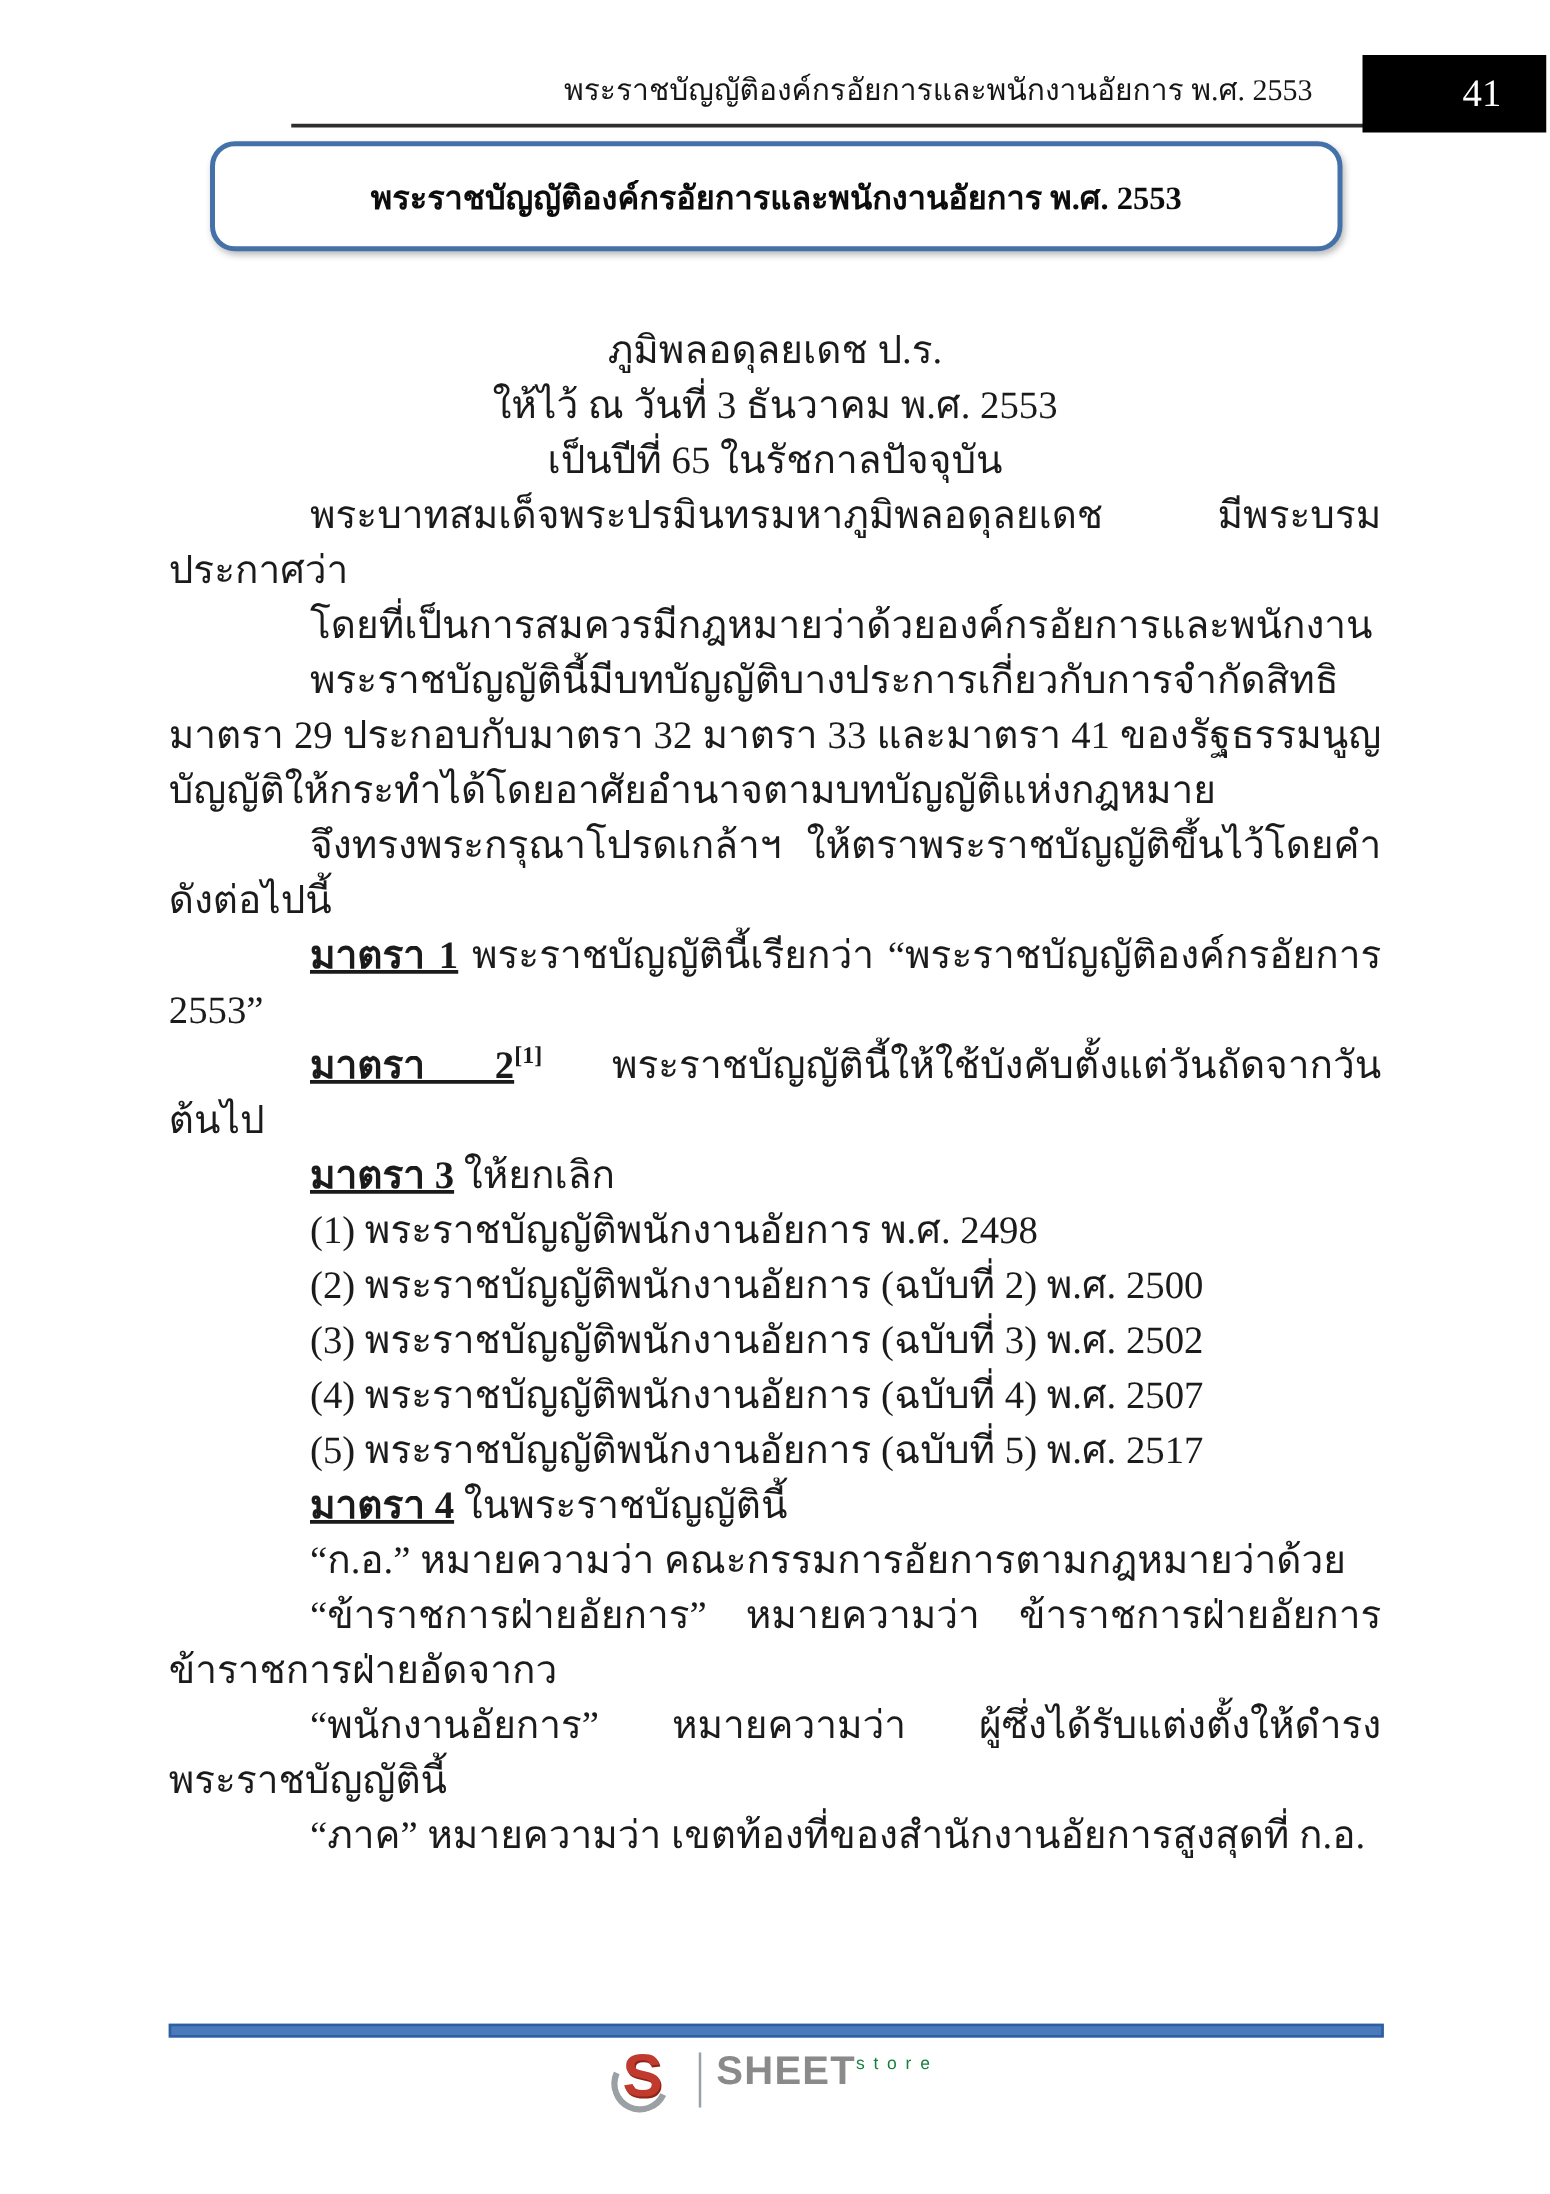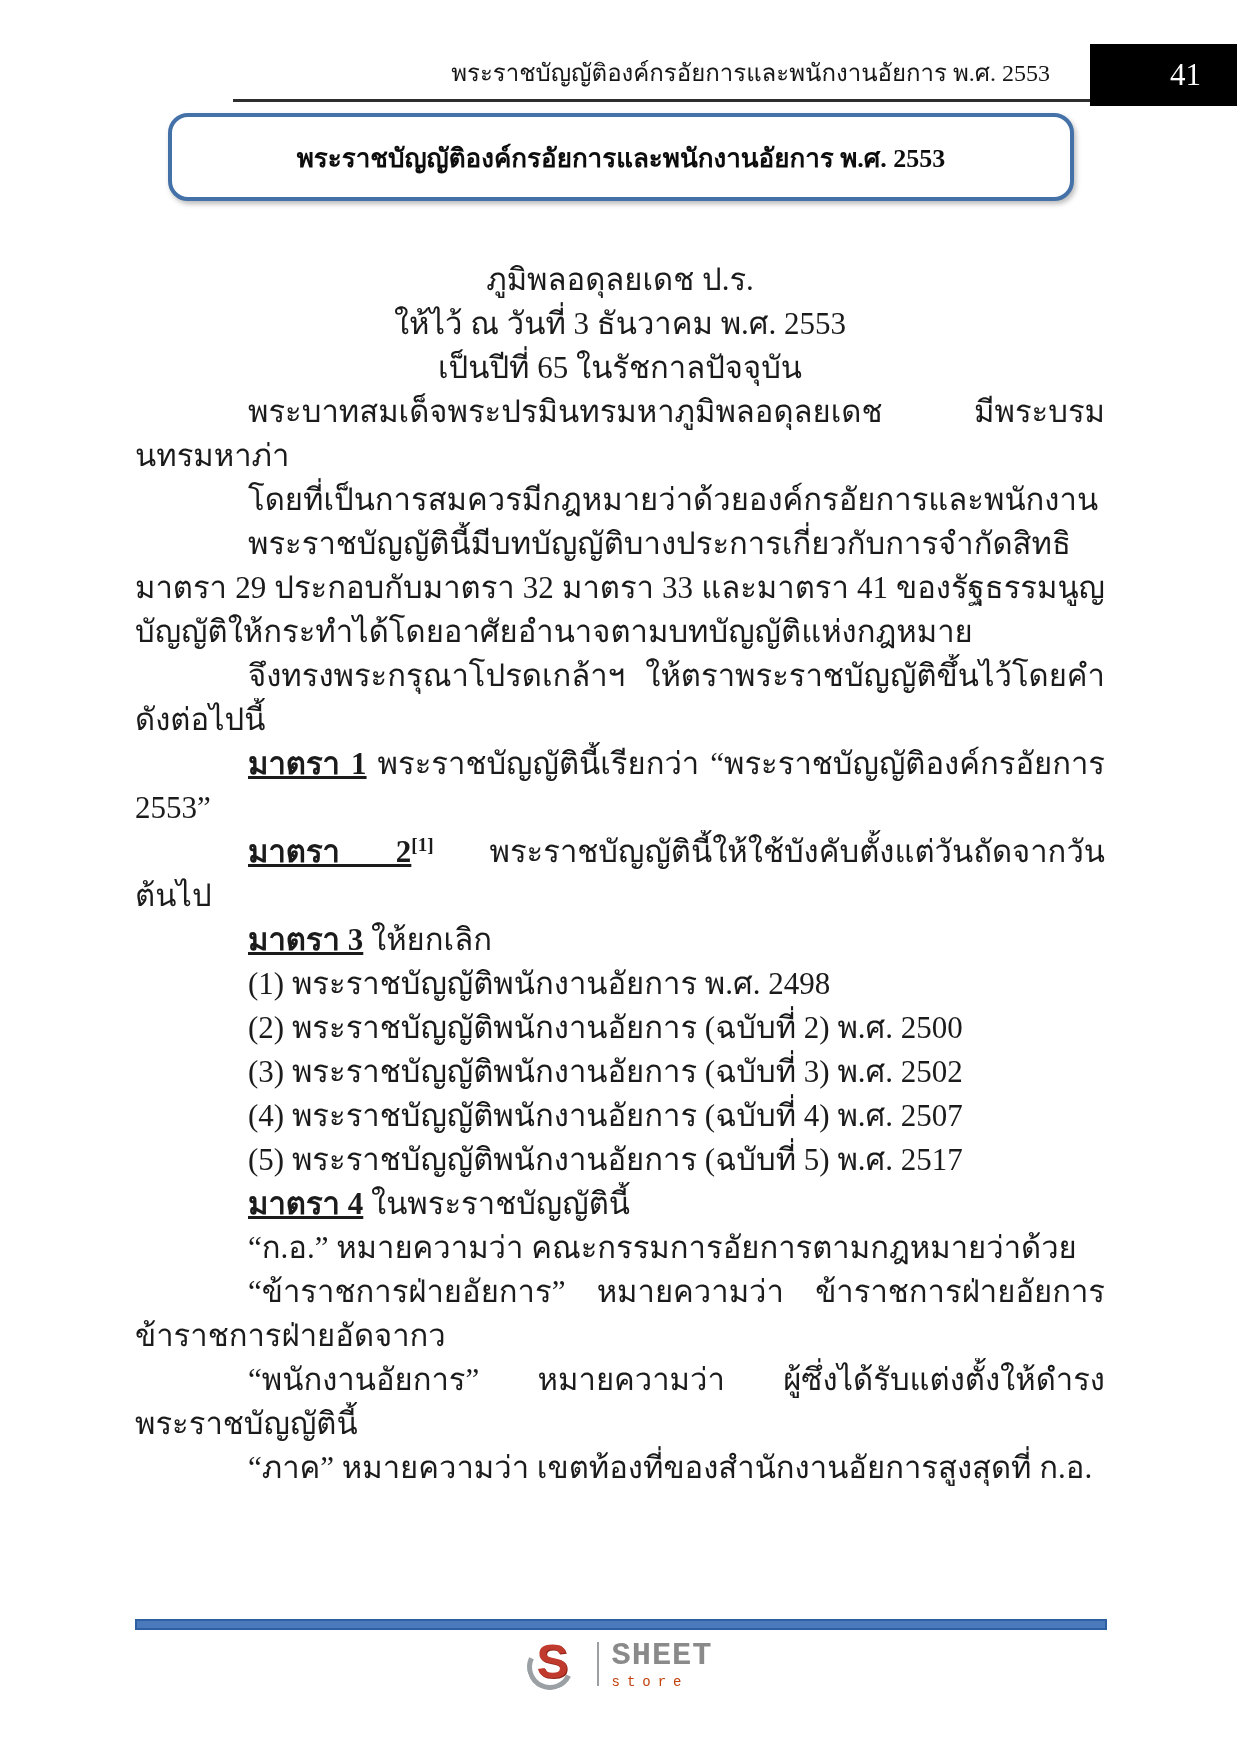--- a/index.html
+++ b/index.html
@@ -59,41 +59,41 @@
     position:absolute;left:0px;top:4px;width:46px;height:46px;border-radius:50%;
     border:5px solid transparent;border-left-color:#9aa0a3;border-bottom-color:#9aa0a3;
     transform:rotate(-20deg);box-sizing:border-box;
   }
   .logo-letter{
     position:absolute;left:9px;top:-6px;font-size:48px;font-weight:bold;
     color:#c13a2e;font-family:"Liberation Sans",sans-serif;
     text-shadow:1px 1px 0 #8e2318;
   }
   .logo-divider{width:2px;height:44px;background:#9aa0a3;margin:2px 12px 0 4px;}
-  .logo-text{display:flex;flex-direction:column;font-family:Liberation Mono, monospace;}
+  .logo-text{display:flex;flex-direction:row;font-family:Liberation Sans, sans-serif;}
   .brand-name{font-size:32px;font-weight:bold;color:#8a8a8a;line-height:32px;letter-spacing:1px;}
-  .brand-sub{font-size:14px;color:#c2410c;letter-spacing:7px;margin-top:2px;}
+  .brand-sub{font-size:14px;color:#15803d;letter-spacing:7px;margin-top:2px;}
 </style>
 </head>
 <body>
 
 <div class="page-header">พระราชบัญญัติองค์กรอัยการและพนักงานอัยการ พ.ศ. 2553</div>
 <div class="header-rule"></div>
 <div class="page-number-badge">41</div>
 
 <div class="title-box">
   <div class="doc-title">พระราชบัญญัติองค์กรอัยการและพนักงานอัยการ พ.ศ. 2553</div>
 </div>
 
 <div class="document-body">
     <div class="line c">ภูมิพลอดุลยเดช ป.ร.</div>
     <div class="line c">ให้ไว้ ณ วันที่ 3 ธันวาคม พ.ศ. 2553</div>
     <div class="line c">เป็นปีที่ 65 ในรัชกาลปัจจุบัน</div>
     <div class="line i j">พระบาทสมเด็จพระปรมินทรมหาภูมิพลอดุลยเดช มีพระบรมราชโองการโปรดเกล้าฯ ให้</div>
-    <div class="line">นทรมหาภ่า</div>
+    <div class="line">ประกาศว่า</div>
     <div class="line i">โดยที่เป็นการสมควรมีกฎหมายว่าด้วยองค์กรอัยการและพนักงานอัยการ</div>
     <div class="line i j">พระราชบัญญัตินี้มีบทบัญญัติบางประการเกี่ยวกับการจำกัดสิทธิและเสรีภาพของบุคคล ซึ่ง</div>
     <div class="line j">มาตรา 29 ประกอบกับมาตรา 32 มาตรา 33 และมาตรา 41 ของรัฐธรรมนูญแห่งราชอาณาจักรไทย</div>
     <div class="line">บัญญัติให้กระทำได้โดยอาศัยอำนาจตามบทบัญญัติแห่งกฎหมาย</div>
     <div class="line i j">จึงทรงพระกรุณาโปรดเกล้าฯ ให้ตราพระราชบัญญัติขึ้นไว้โดยคำแนะนำและยินยอมของรัฐสภา</div>
     <div class="line">ดังต่อไปนี้</div>
     <div class="line i j"><b>มาตรา 1</b>  พระราชบัญญัตินี้เรียกว่า “พระราชบัญญัติองค์กรอัยการและพนักงานอัยการ พ.ศ.</div>
     <div class="line">2553”</div>
     <div class="line i j"><b>มาตรา 2</b><sup>[1]</sup>  พระราชบัญญัตินี้ให้ใช้บังคับตั้งแต่วันถัดจากวันประกาศในราชกิจจานุเบกษาเป็น</div>
     <div class="line">ต้นไป</div>

